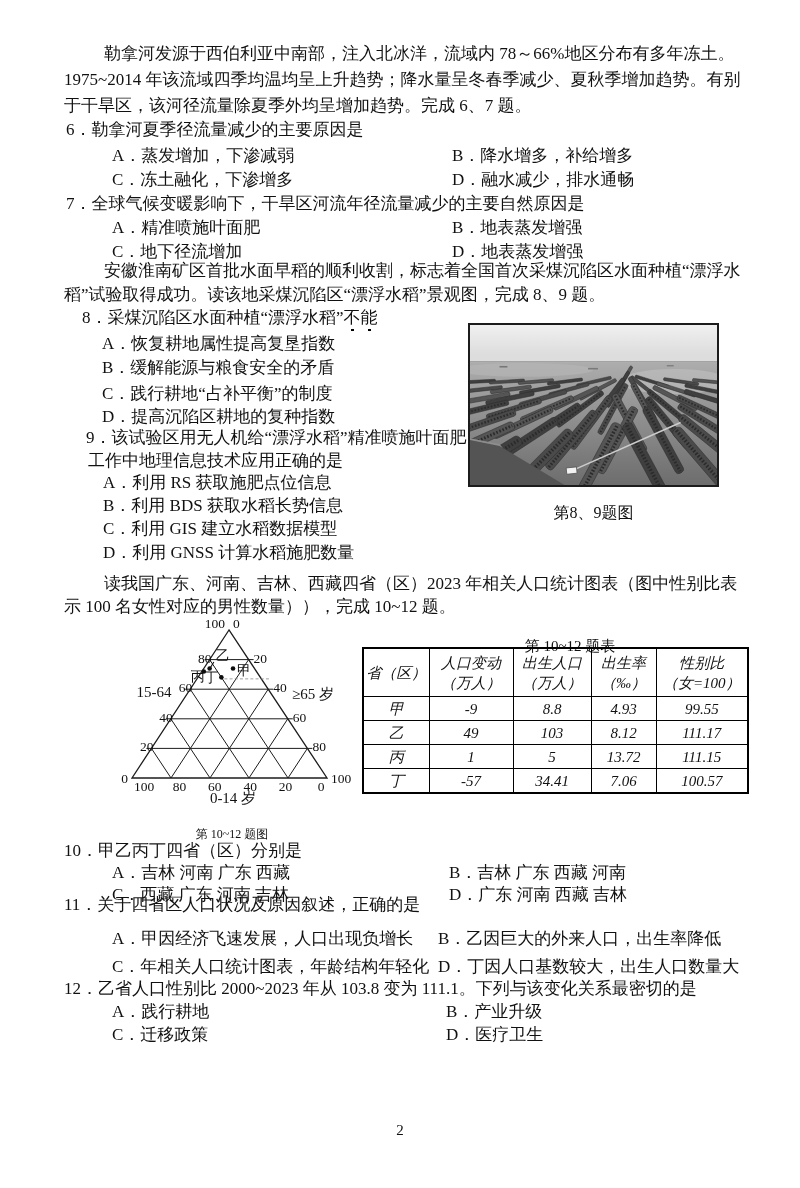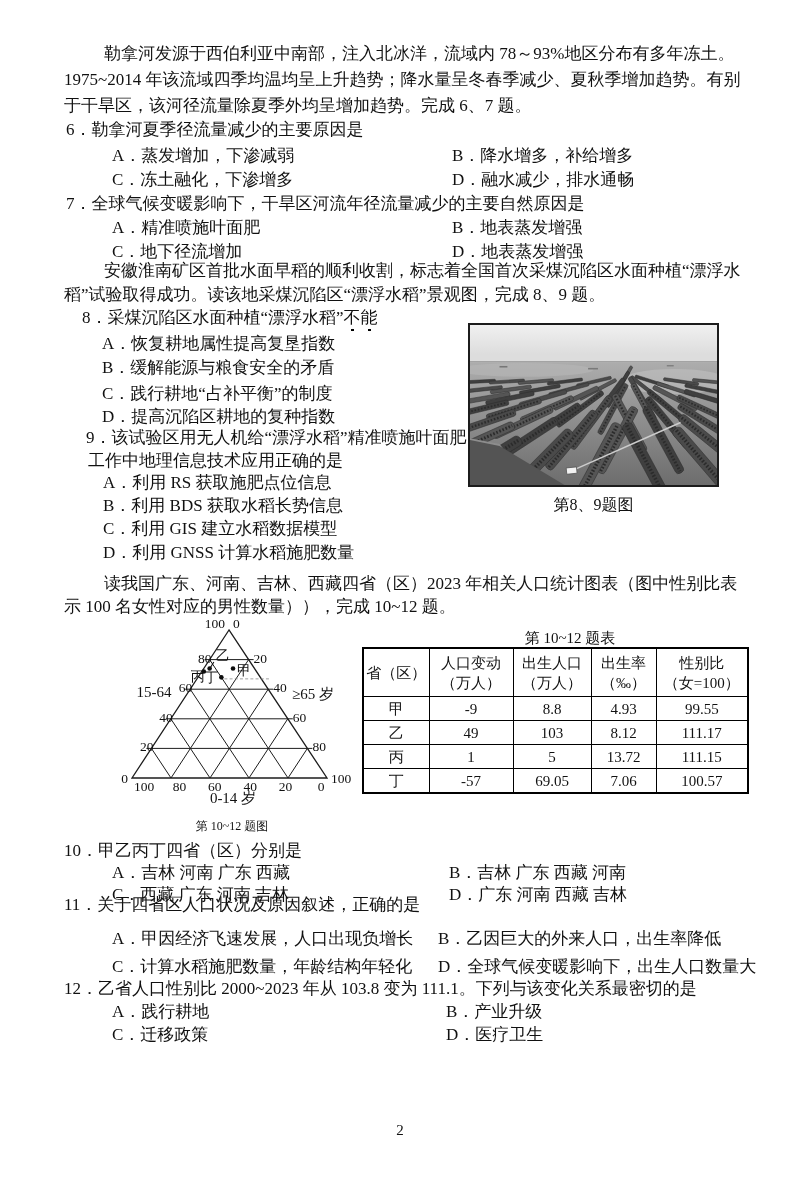--- a/index.html
+++ b/index.html
@@ -7,47 +7,47 @@
     width:800px;height:1188px;position:relative;background:#ffffff;
     font-family:"Liberation Serif","DejaVu Serif",serif;color:#111;
     overflow:hidden;
   }
   .ln{position:absolute;white-space:nowrap;font-size:17px;line-height:20px;}
   .emph{
     padding-bottom:5px;
     background-image:radial-gradient(circle,#000 1.2px,rgba(0,0,0,0) 1.7px);
     background-size:1em 4.5px;background-repeat:repeat-x;background-position:0 100%;
   }
-  .caption{position:absolute;font-size:15px;white-space:nowrap;}
+  .caption{position:absolute;font-size:15px;white-space:nowrap;margin-top:8px;}
   .center{text-align:center;}
   
   #photo-wrap{
     position:absolute;left:468px;top:323px;width:251px;height:164px;
     border:2px solid #1c1c1c;box-sizing:border-box;background:#9a9a9a;
   }
   #photo-wrap svg{display:block;width:100%;height:100%;}
   
   #ternary-wrap{position:absolute;left:70px;top:615px;width:290px;height:205px;}
   #ternary-wrap svg{display:block;width:290px;height:205px;}
   #ternary-wrap text{font-family:"Liberation Serif","DejaVu Serif",serif;fill:#111;}
   
   #stats-table-wrap{position:absolute;left:362px;top:647px;width:388px;}
-  #stats-table{border-collapse:collapse;border:2px solid #000;table-layout:fixed;}
+  #stats-table{border-collapse:collapse;border:2px solid #000;table-layout:fixed;font-style:italic;}
   #stats-table th,#stats-table td{
     border:1.4px solid #000;text-align:center;vertical-align:middle;
     font-size:15px;font-weight:normal;padding:0 2px;line-height:20px;
   }
   #stats-table thead th{height:47px;}
   #stats-table tbody td{height:23px;}
   #page-num{position:absolute;left:0;top:1122px;width:800px;text-align:center;font-size:15px;}
 </style>
 </head>
 <body>
 
-<div class="ln" style="left:104px;top:44px">勒拿河发源于西伯利亚中南部，注入北冰洋，流域内 78～93%地区分布有多年冻土。</div>
+<div class="ln" style="left:104px;top:44px">勒拿河发源于西伯利亚中南部，注入北冰洋，流域内 78～66%地区分布有多年冻土。</div>
 <div class="ln" style="left:64px;top:70px">1975~2014 年该流域四季均温均呈上升趋势；降水量呈冬春季减少、夏秋季增加趋势。有别</div>
 <div class="ln" style="left:64px;top:96px">于干旱区，该河径流量除夏季外均呈增加趋势。完成 6、7 题。</div>
 
 <div class="ln" style="left:66px;top:120px">6．勒拿河夏季径流量减少的主要原因是</div>
 <div class="ln" style="left:112px;top:146px">A．蒸发增加，下渗减弱</div>
 <div class="ln" style="left:452px;top:146px">B．降水增多，补给增多</div>
 <div class="ln" style="left:112px;top:170px">C．冻土融化，下渗增多</div>
 <div class="ln" style="left:452px;top:170px">D．融水减少，排水通畅</div>
 
 <div class="ln" style="left:66px;top:194px">7．全球气候变暖影响下，干旱区河流年径流量减少的主要自然原因是</div>
@@ -270,39 +270,39 @@
         <tr>
           <td>丙</td>
           <td>1</td>
           <td>5</td>
           <td>13.72</td>
           <td>111.15</td>
         </tr>
         <tr>
           <td>丁</td>
           <td>-57</td>
-          <td>69.05</td>
+          <td>34.41</td>
           <td>7.06</td>
           <td>100.57</td>
         </tr>
       </tbody>
     </table>
 </div>
 
 <div class="ln" style="left:64px;top:841px">10．甲乙丙丁四省（区）分别是</div>
 <div class="ln" style="left:112px;top:863px">A．吉林 河南 广东 西藏</div>
 <div class="ln" style="left:449px;top:863px">B．吉林 广东 西藏 河南</div>
 <div class="ln" style="left:112px;top:885px">C．西藏 广东 河南 吉林</div>
 <div class="ln" style="left:449px;top:885px">D．广东 河南 西藏 吉林</div>
 
 <div class="ln" style="left:64px;top:895px">11．关于四省区人口状况及原因叙述，正确的是</div>
 <div class="ln" style="left:112px;top:929px">A．甲因经济飞速发展，人口出现负增长</div>
 <div class="ln" style="left:438px;top:929px">B．乙因巨大的外来人口，出生率降低</div>
-<div class="ln" style="left:112px;top:957px">C．计算水稻施肥数量，年龄结构年轻化</div>
-<div class="ln" style="left:438px;top:957px">D．全球气候变暖影响下，出生人口数量大</div>
+<div class="ln" style="left:112px;top:957px">C．年相关人口统计图表，年龄结构年轻化</div>
+<div class="ln" style="left:438px;top:957px">D．丁因人口基数较大，出生人口数量大</div>
 
 <div class="ln" style="left:64px;top:979px">12．乙省人口性别比 2000~2023 年从 103.8 变为 111.1。下列与该变化关系最密切的是</div>
 <div class="ln" style="left:112px;top:1002px">A．践行耕地</div>
 <div class="ln" style="left:446px;top:1002px">B．产业升级</div>
 <div class="ln" style="left:112px;top:1025px">C．迁移政策</div>
 <div class="ln" style="left:446px;top:1025px">D．医疗卫生</div>
 
 <div id="page-num">2</div>
 
 </body></html>

